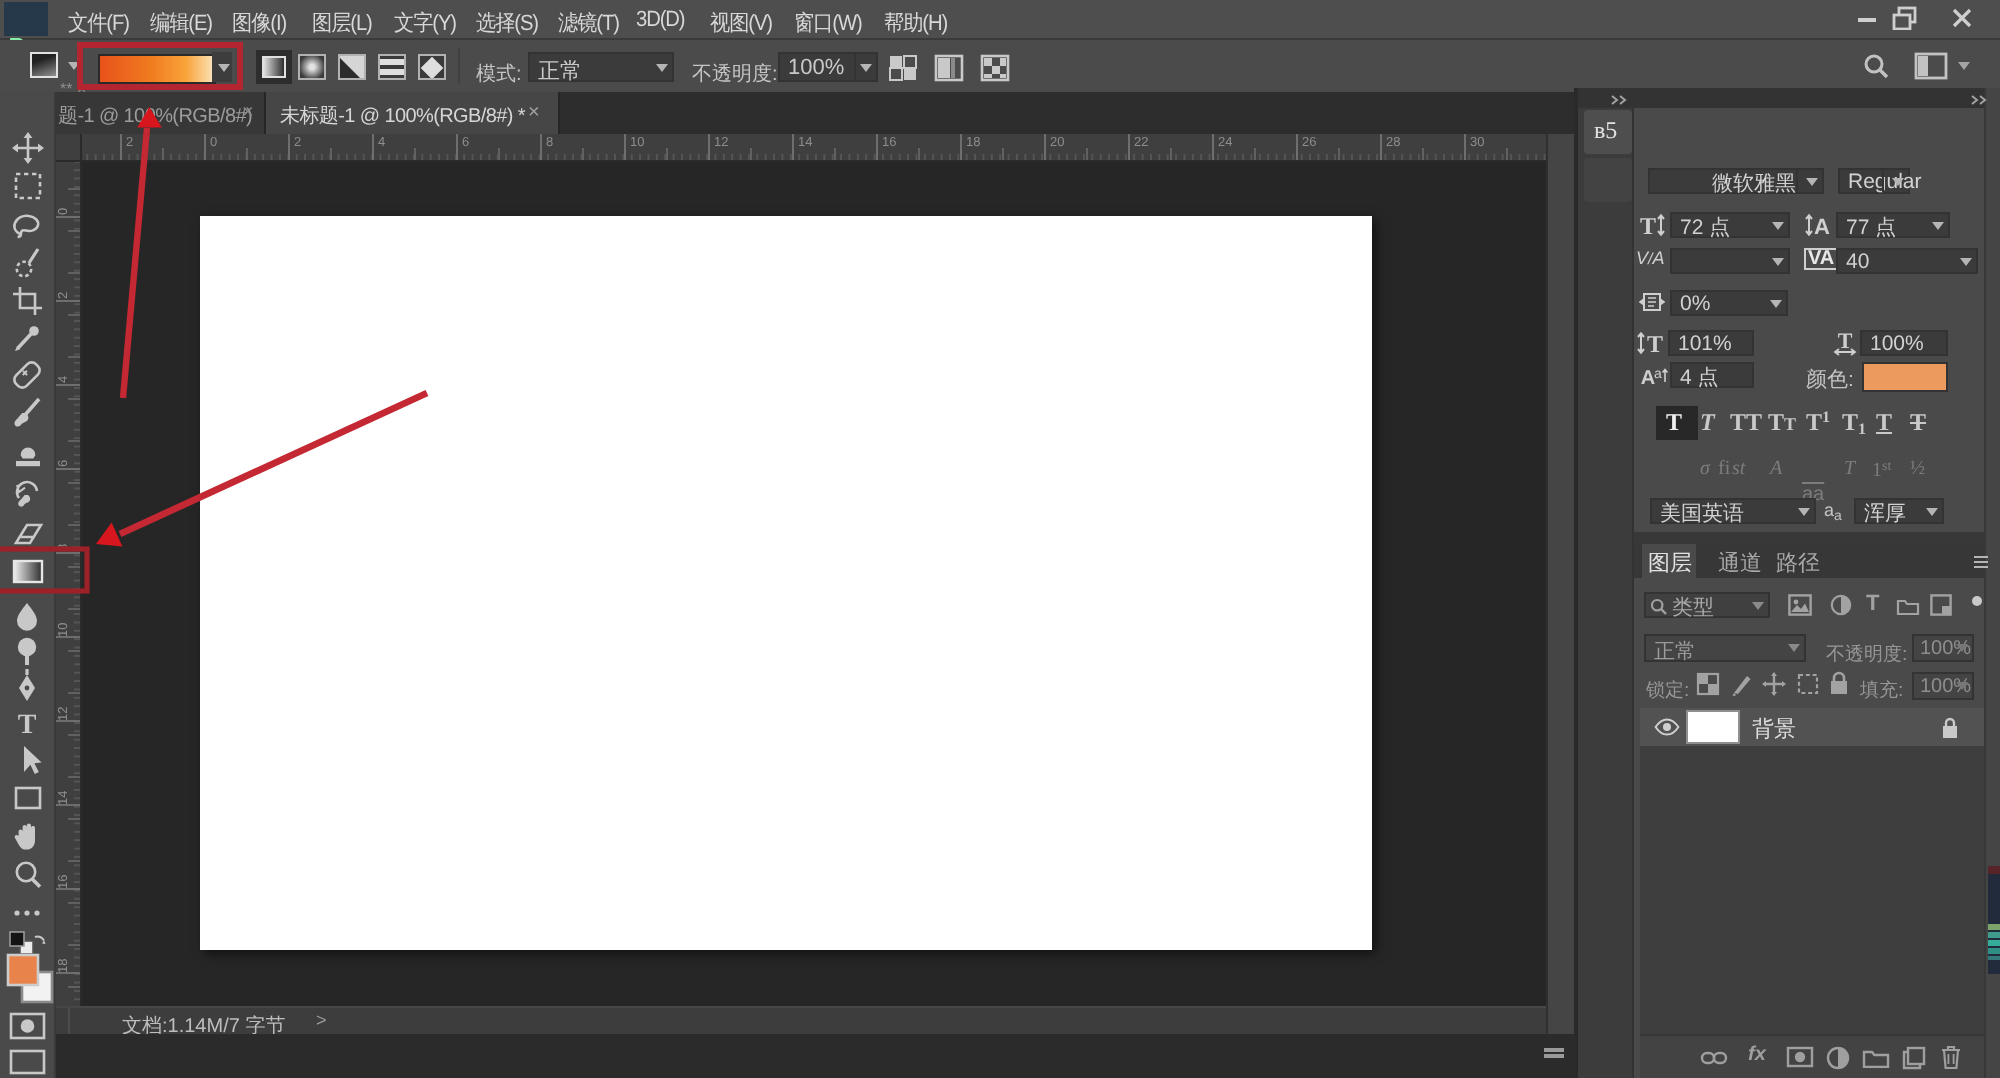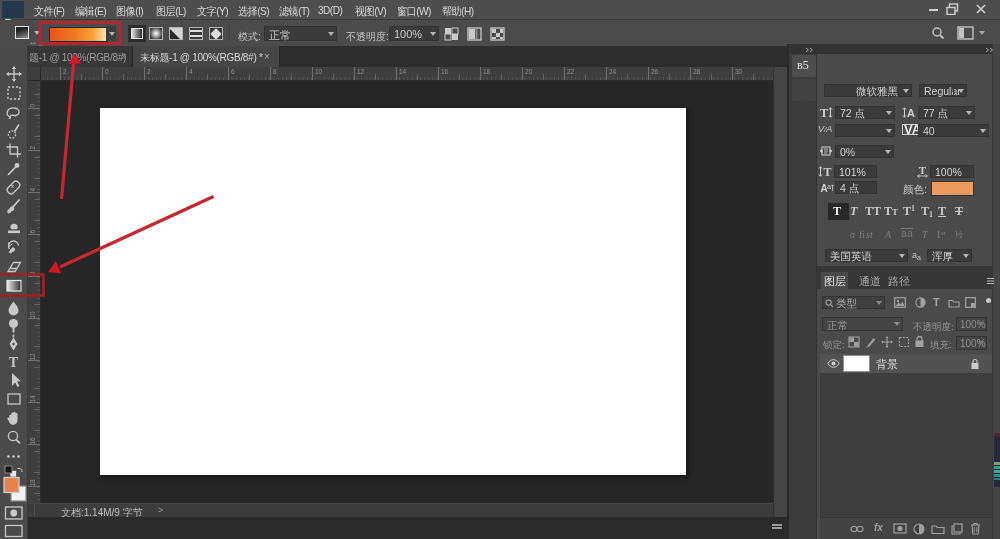--- a/index.html
+++ b/index.html
@@ -249,21 +249,21 @@
     <span class="tx" style="left:-2px;top:354px;font-size:6.5px;color:#8f8f8f;transform:rotate(-90deg);width:12px;">16</span>
     <span class="tx" style="left:-2px;top:396px;font-size:6.5px;color:#8f8f8f;transform:rotate(-90deg);width:12px;">18</span>
   </div>
 
   <div class="abs" style="left:13px;top:35px;width:732px;height:422px;background:#262626;"></div>
   <div class="abs" style="left:72px;top:62px;width:586px;height:367px;background:#ffffff;box-shadow:2px 2px 5px rgba(0,0,0,.55);"></div>
 
   <div class="abs" style="left:745px;top:21px;width:14px;height:450px;background:#454545;border-left:1px solid #2f2f2f;box-sizing:border-box;"></div>
 
   <div class="abs" style="left:0;top:457px;width:745px;height:14px;background:#3d3d3d;border-top:1px solid #474747;box-sizing:border-box;">
-    <div class="tx" style="left:33px;top:2px;font-size:10px;color:#bdbdbd;">文档:1.14M/9 字节</div>
+    <div class="tx" style="left:33px;top:2px;font-size:10px;color:#bdbdbd;">文档:1.14M/7 字节</div>
     <div class="tx" style="left:130px;top:1px;font-size:9px;color:#9a9a9a;">&gt;</div>
     <div class="abs" style="left:6px;top:0;width:1px;height:14px;background:#4c4c4c;"></div>
   </div>
 
   <div class="abs" style="left:0;top:471px;width:759px;height:22px;background:#2b2b2b;">
     <div class="abs" style="left:744px;top:7px;width:10px;height:2px;background:#9a9a9a;"></div>
     <div class="abs" style="left:744px;top:10px;width:10px;height:2px;background:#9a9a9a;"></div>
   </div>
 </div>
 <div class="tx" style="left:30px;top:40px;font-size:8px;color:#8f8f8f;z-index:5;">** ×</div>
@@ -296,21 +296,21 @@
     <div class="abs" style="left:0;top:45px;width:8px;height:2px;background:#33787a;"></div>
   </div>
 
 
   <div class="fld" style="left:35px;top:40px;width:88px;height:13px;">
     <div class="tx" style="left:4px;top:0px;font-size:10.5px;color:#d2d2d2;margin-left:27px;">微软雅黑</div>
     <div class="abs" style="right:0;top:0;width:12px;height:11px;border-left:1px solid #333;">
         <div class="ddv" style="right:2px;"></div>
       </div>
   </div>
-  <div class="fld" style="left:130px;top:40px;width:48px;height:13px;">
+  <div class="fld" style="left:130px;top:40px;width:36px;height:13px;">
     <div class="tx" style="left:4px;top:0px;font-size:10.5px;color:#d2d2d2;">Regular</div>
     <div class="abs" style="right:0;top:0;width:12px;height:11px;border-left:1px solid #333;">
         <div class="ddv" style="right:2px;"></div>
       </div>
   </div>
 
   <svg class="abs" style="left:30px;top:62px;" width="14" height="13" viewBox="0 0 14 13">
     <text x="5" y="11" font-family="Liberation Serif,serif" font-size="12" font-weight="bold" fill="#cfcfcf" text-anchor="middle">T</text>
     <path d="M11.5 2v9 M10 3.5l1.5-1.8 1.5 1.8 M10 9.5l1.5 1.8 1.5-1.8" stroke="#cfcfcf" stroke-width="1" fill="none"></path>
   </svg>
@@ -324,21 +324,21 @@
   </svg>
   <div class="fld" style="left:129px;top:62px;width:57px;height:13px;">
     <div class="tx" style="left:4px;top:0px;font-size:10.5px;color:#d2d2d2;">77 点</div>
     <div class="ddv"></div>
   </div>
 
   <div class="tx" style="left:29px;top:80px;font-size:9px;font-style:italic;color:#cfcfcf;">V<span style="font-size:8px;">/</span>A</div>
   <div class="fld" style="left:46px;top:80px;width:60px;height:13px;">
       <div class="ddv"></div>
     </div>
-  <div class="tx" style="left:113px;top:80px;font-size:13px;font-weight:bold;color:#e8e8e8;border:1px solid #cfcfcf;padding:0 1px;line-height:9px;">VA</div>
+  <div class="tx" style="left:113px;top:80px;font-size:10px;font-weight:bold;color:#e8e8e8;border:1px solid #cfcfcf;padding:0 1px;line-height:9px;">VA</div>
   <div class="fld" style="left:129px;top:80px;width:71px;height:13px;">
     <div class="tx" style="left:4px;top:0px;font-size:10.5px;color:#d2d2d2;">40</div>
     <div class="ddv"></div>
   </div>
 
   <svg class="abs" style="left:30px;top:101px;" width="14" height="13" viewBox="0 0 14 13">
     <rect x="3" y="2" width="8" height="8" fill="none" stroke="#cfcfcf" stroke-width="1"></rect>
     <path d="M5 4h4M5 6h4M5 8h3 M1 6l2-1.5v3z M13 6l-2-1.5v3z" stroke="#cfcfcf" stroke-width=".8" fill="#cfcfcf"></path>
   </svg>
   <div class="fld" style="left:46px;top:101px;width:59px;height:13px;">
@@ -379,21 +379,21 @@
   <div class="tx" style="left:95px;top:160px;font-size:12px;font-weight:bold;font-family:'Liberation Serif',serif;color:#c9c9c9;">T<span style="font-size:9px;">T</span></div>
   <div class="tx" style="left:114px;top:160px;font-size:12px;font-weight:bold;font-family:'Liberation Serif',serif;color:#c9c9c9;">T<span style="font-size:8px;vertical-align:4px;">1</span></div>
   <div class="tx" style="left:132px;top:160px;font-size:12px;font-weight:bold;font-family:'Liberation Serif',serif;color:#c9c9c9;">T<span style="font-size:8px;vertical-align:-2px;">1</span></div>
   <div class="tx" style="left:149px;top:160px;font-size:12px;font-weight:bold;font-family:'Liberation Serif',serif;color:#c9c9c9;text-decoration:underline;">T</div>
   <div class="tx" style="left:166px;top:160px;font-size:12px;font-weight:bold;font-family:'Liberation Serif',serif;color:#c9c9c9;text-decoration:line-through;">T</div>
 
   <div class="tx" style="left:44px;top:185px;font-size:10px;font-family:'Liberation Serif',serif;color:#7c7c7c;margin-left:26px;">fi</div>
   <div class="tx" style="left:61px;top:185px;font-size:10px;font-style:italic;font-family:'Liberation Serif',serif;color:#7c7c7c;">σ</div>
   <div class="tx" style="left:77px;top:185px;font-size:10px;font-style:italic;font-family:'Liberation Serif',serif;color:#7c7c7c;">st</div>
   <div class="tx" style="left:96px;top:185px;font-size:10px;font-style:italic;font-family:'Liberation Serif',serif;color:#7c7c7c;">A</div>
-  <div class="tx" style="left:112px;top:185px;font-size:10px;font-family:Liberation Mono, monospace;color:#7c7c7c;text-decoration:overline;">aa</div>
+  <div class="tx" style="left:112px;top:198px;font-size:10px;font-family:Liberation Sans, sans-serif;color:#7c7c7c;text-decoration:overline;">aa</div>
   <div class="tx" style="left:133px;top:185px;font-size:10px;font-style:italic;font-family:'Liberation Serif',serif;color:#7c7c7c;">T</div>
   <div class="tx" style="left:147px;top:185px;font-size:10px;font-family:'Liberation Serif',serif;color:#7c7c7c;">1<span style="font-size:7px;vertical-align:3px;">st</span></div>
   <div class="tx" style="left:166px;top:185px;font-size:10px;font-family:'Liberation Serif',serif;color:#7c7c7c;">½</div>
 
   <div class="fld" style="left:36px;top:205px;width:83px;height:13px;">
     <div class="tx" style="left:4px;top:0px;font-size:10.5px;color:#d2d2d2;">美国英语</div>
     <div class="ddv"></div>
   </div>
   <div class="tx" style="left:123px;top:206px;font-size:9px;color:#c4c4c4;">a<span style="font-size:7px;vertical-align:-2px;">a</span></div>
   <div class="fld" style="left:138px;top:205px;width:45px;height:13px;">

